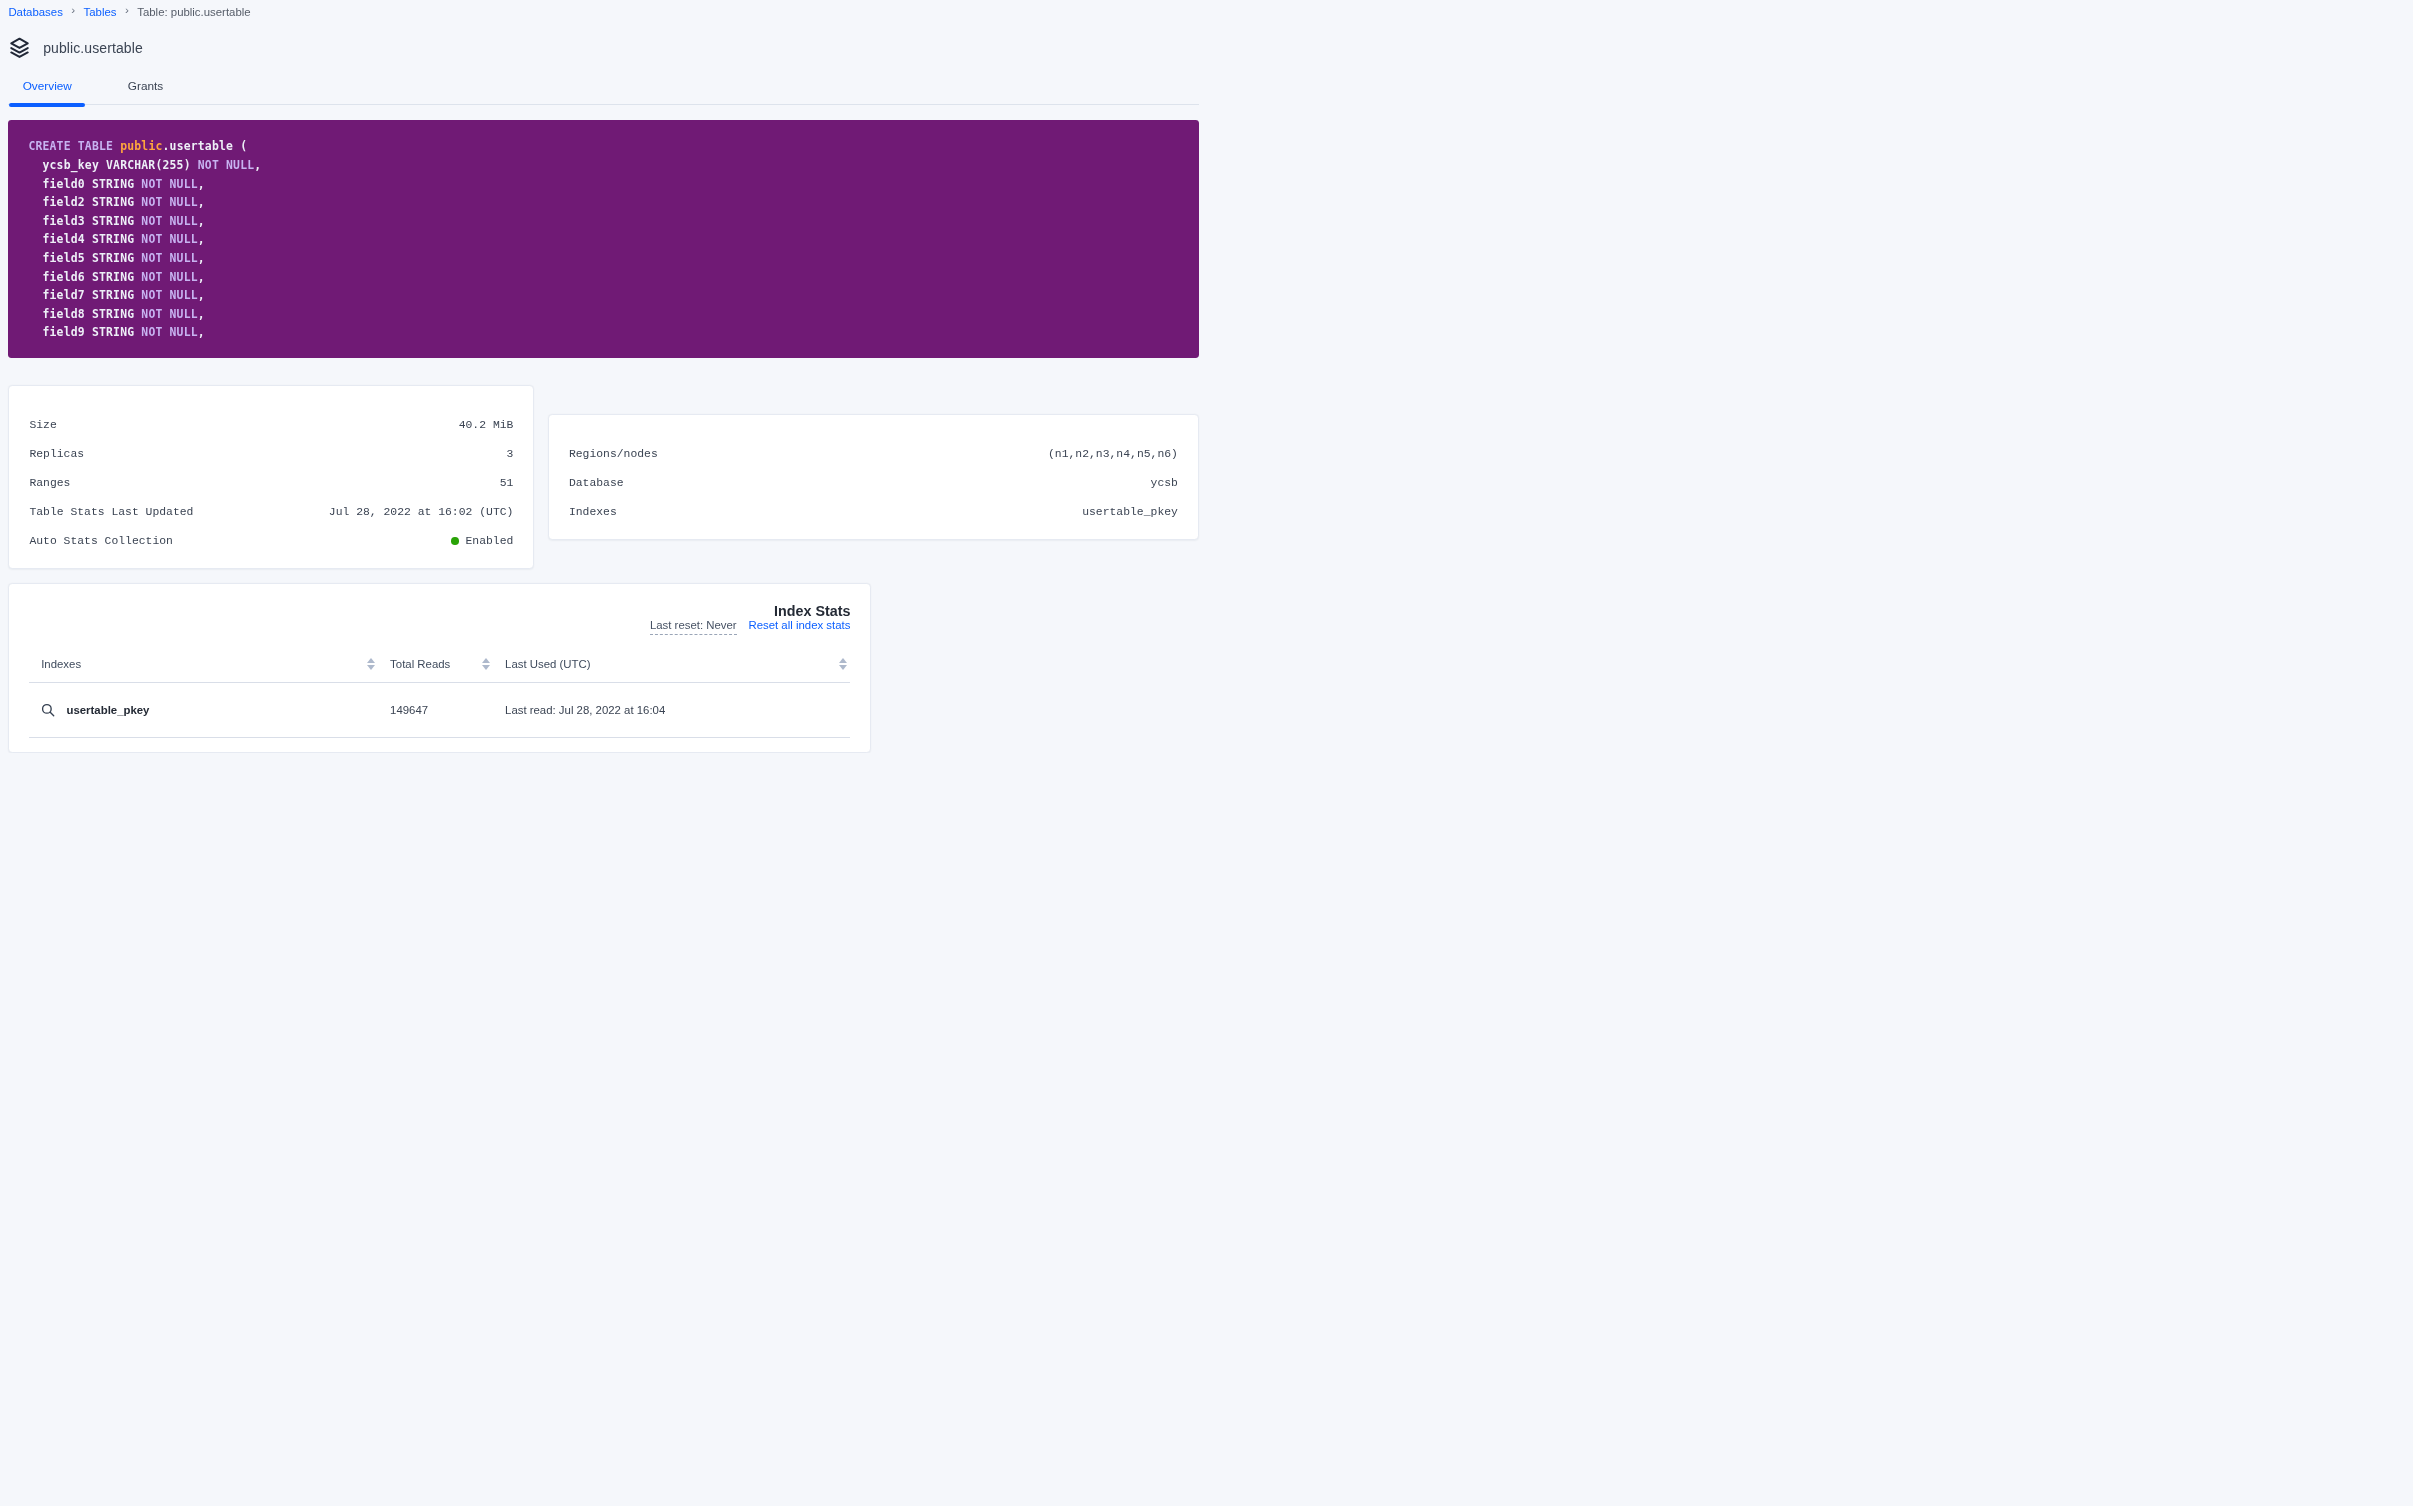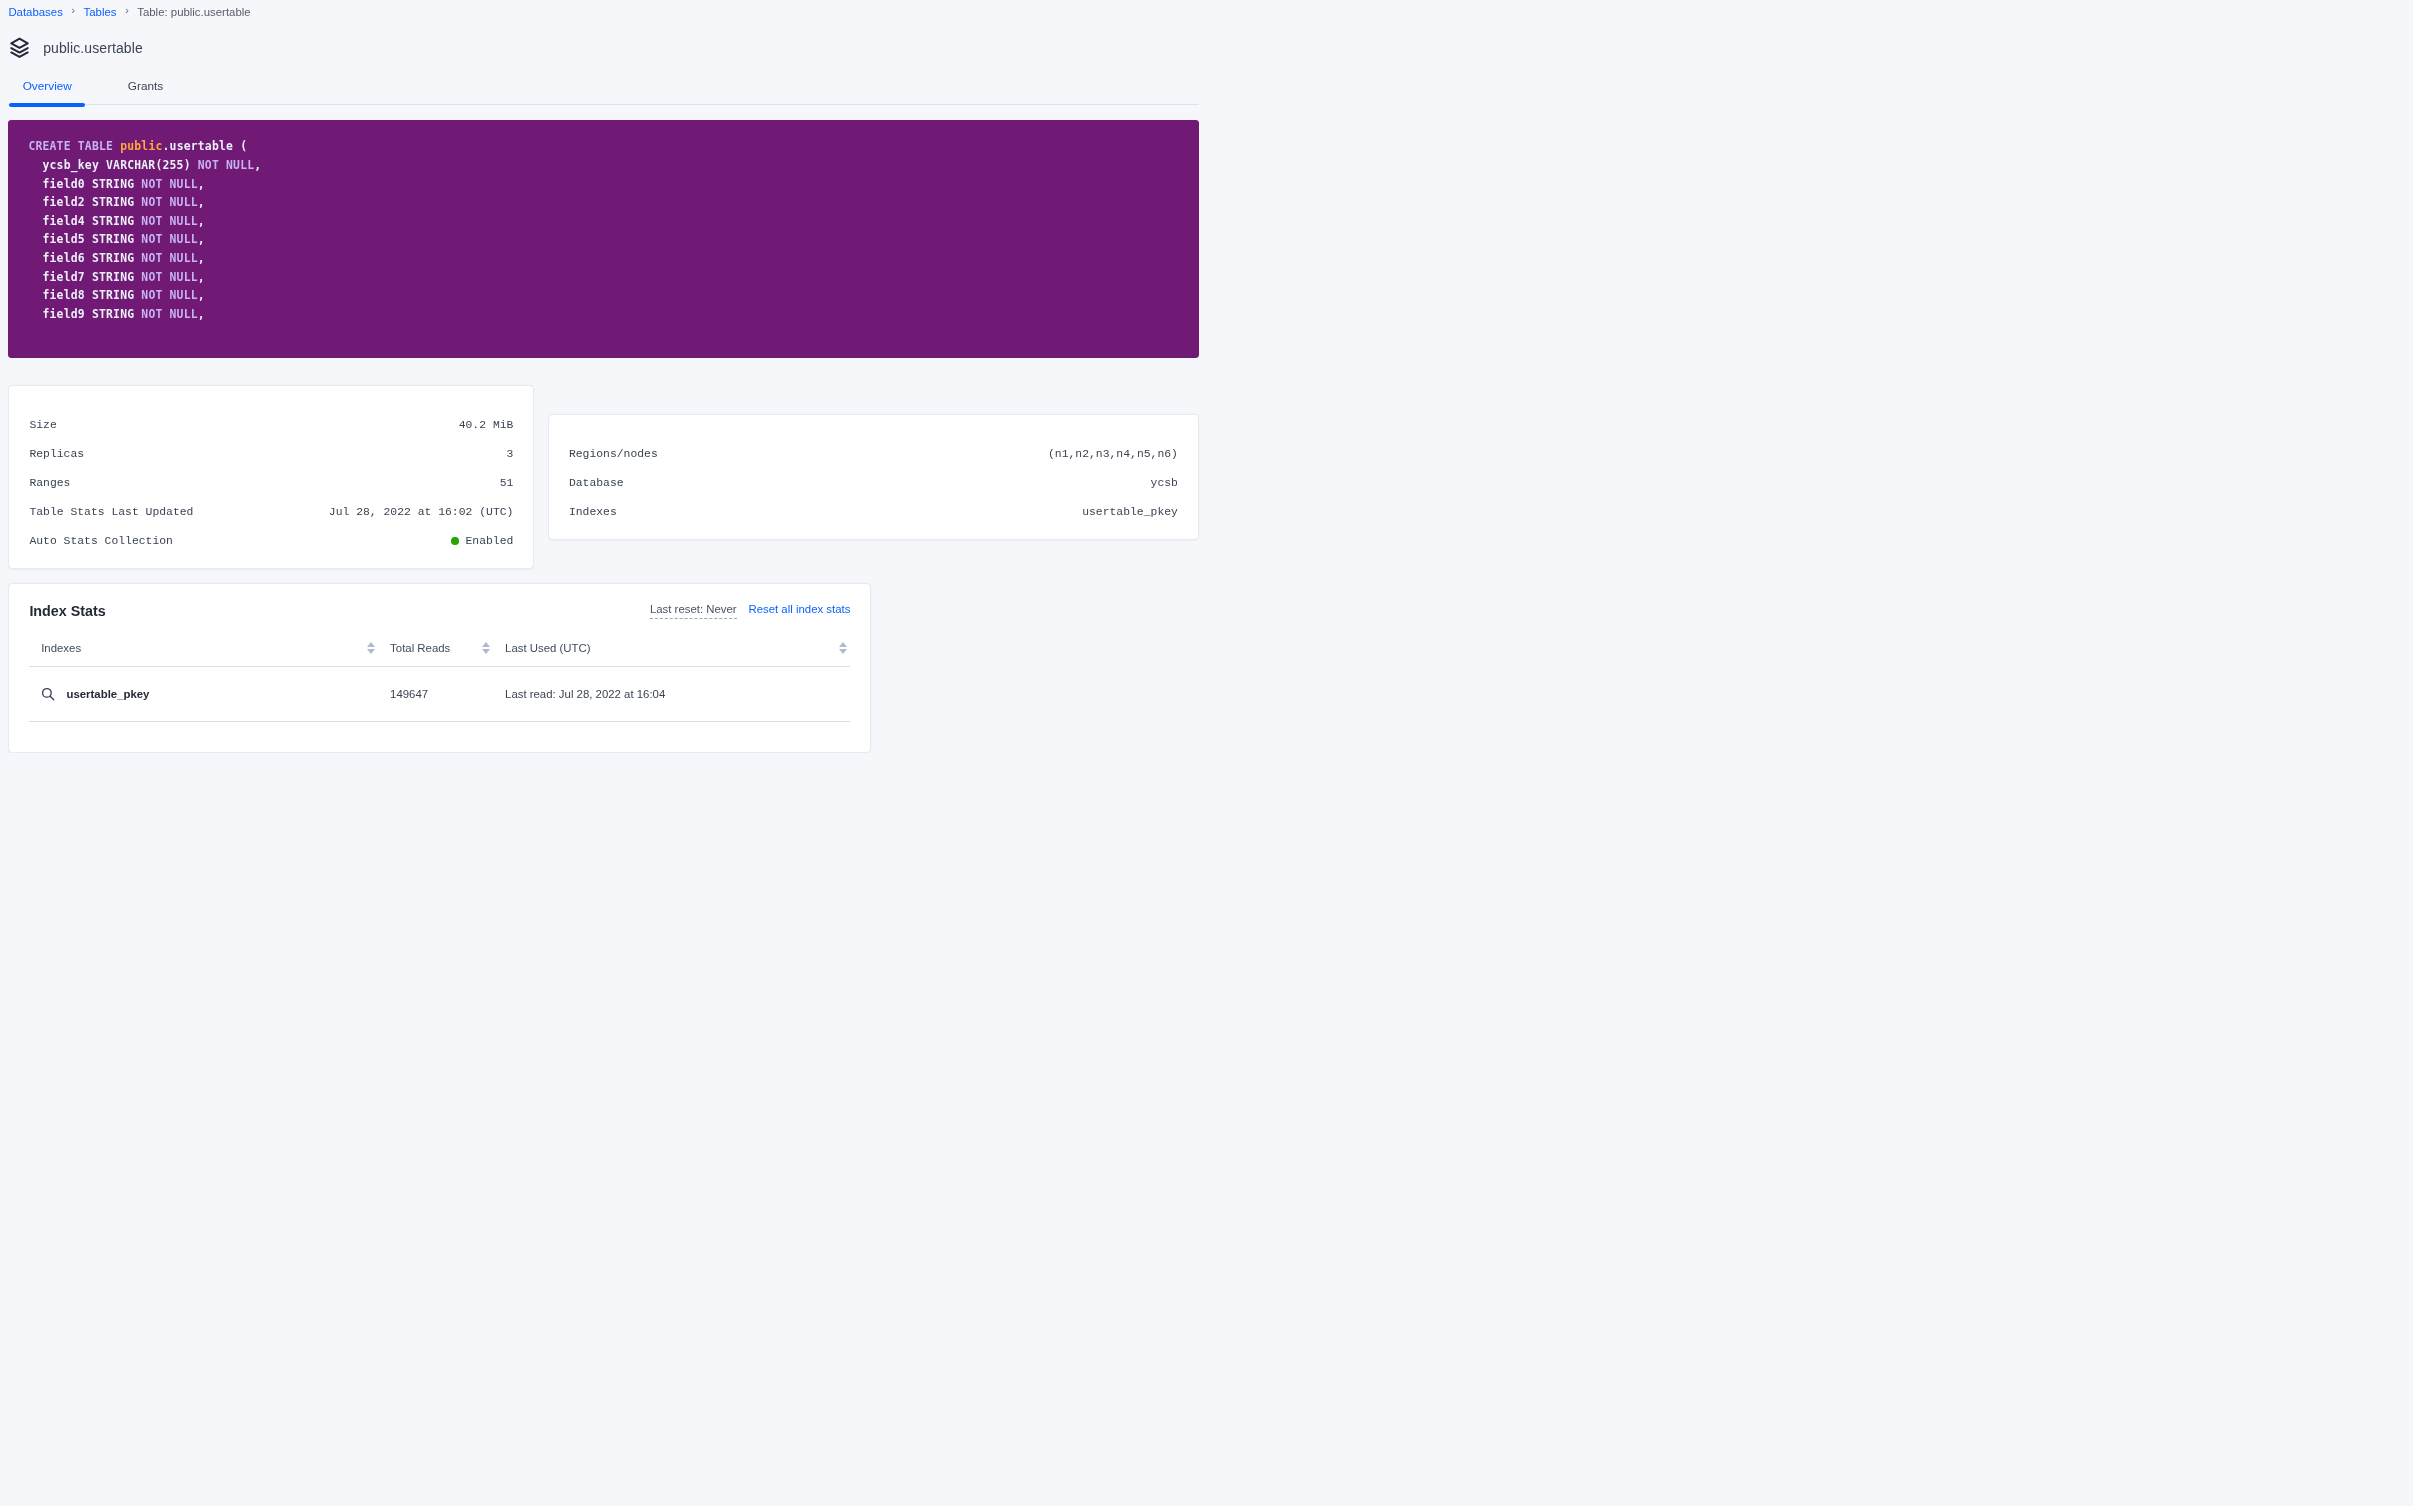--- a/index.html
+++ b/index.html
@@ -53,21 +53,21 @@
   .cards-row { display:flex; align-items:center; margin-top:27px;font-family:Liberation Mono, monospace; }
   .card-left  { width:526px; height:184px; padding:29px 20px 0 20px; }
   .card-right { width:651px; height:126px; margin-left:13.5px; padding:29px 20px 0 20px; }
   .stat-row { display:flex; justify-content:space-between; align-items:center; height:18.6px; margin-bottom:10.5px; font-size:11.4px; }
   .stat-label { color:#3b4453; }
   .stat-value { color:#3b4453; display:flex; align-items:center; }
   .status-dot { width:7.6px; height:7.6px; border-radius:50%; background:#2aa307; margin-right:6.7px; display:inline-block; }
 
   
   .index-card { width:863px; height:170px; margin-top:13.5px; padding:0 20px; }
-  .index-head { display:flex; justify-content:space-between; align-items:flex-end; padding-top:18.6px; }
+  .index-head { display:flex; justify-content:space-between; align-items:flex-end; padding-top:18.6px;flex-direction:column; }
   .index-title { font-size:14.3px; font-weight:700; color:#242a35; }
   .reset-area { display:flex; align-items:center; gap:11.8px; font-size:11.4px; }
   .last-reset { color:#475264; border-bottom:1.3px dashed #9aa5b7; padding-bottom:3.4px; cursor:default; }
   .reset-link { color:#0b5fff; text-decoration:none; cursor:pointer; padding-bottom:3.4px; }
 
   .itable { margin-top:11.8px; }
   .itable-header { display:flex; align-items:center; height:35px; }
   .icell { display:flex; align-items:center; justify-content:space-between; padding-left:11.8px; }
   .icol1 { flex:0 0 42.5%; }
   .icol2 { flex:0 0 14%; }
@@ -110,20 +110,21 @@
   <div class="tabs">
     <div class="tab active">Overview</div>
     <div class="tab">Grants</div>
   </div>
 
   <div class="code-block" id="code-block">
       <div class="code-line"><span class="tok-kw">CREATE TABLE </span><span class="tok-db">public</span><span class="tok-plain">.usertable (</span></div>
       <div class="code-line"><span class="tok-plain">  ycsb_key VARCHAR(255) </span><span class="tok-kw">NOT NULL</span><span class="tok-plain">,</span></div>
       <div class="code-line"><span class="tok-plain">  field0 STRING </span><span class="tok-kw">NOT NULL</span><span class="tok-plain">,</span></div>
       <div class="code-line"><span class="tok-plain">  field2 STRING </span><span class="tok-kw">NOT NULL</span><span class="tok-plain">,</span></div>
+      <div class="code-line"><span class="tok-plain">  field3 STRING </span><span class="tok-kw">NOT NULL</span><span class="tok-plain">,</span></div>
       <div class="code-line"><span class="tok-plain">  field4 STRING </span><span class="tok-kw">NOT NULL</span><span class="tok-plain">,</span></div>
       <div class="code-line"><span class="tok-plain">  field5 STRING </span><span class="tok-kw">NOT NULL</span><span class="tok-plain">,</span></div>
       <div class="code-line"><span class="tok-plain">  field6 STRING </span><span class="tok-kw">NOT NULL</span><span class="tok-plain">,</span></div>
       <div class="code-line"><span class="tok-plain">  field7 STRING </span><span class="tok-kw">NOT NULL</span><span class="tok-plain">,</span></div>
       <div class="code-line"><span class="tok-plain">  field8 STRING </span><span class="tok-kw">NOT NULL</span><span class="tok-plain">,</span></div>
       <div class="code-line"><span class="tok-plain">  field9 STRING </span><span class="tok-kw">NOT NULL</span><span class="tok-plain">,</span></div>
     </div>
 
   <div class="cards-row">
 

